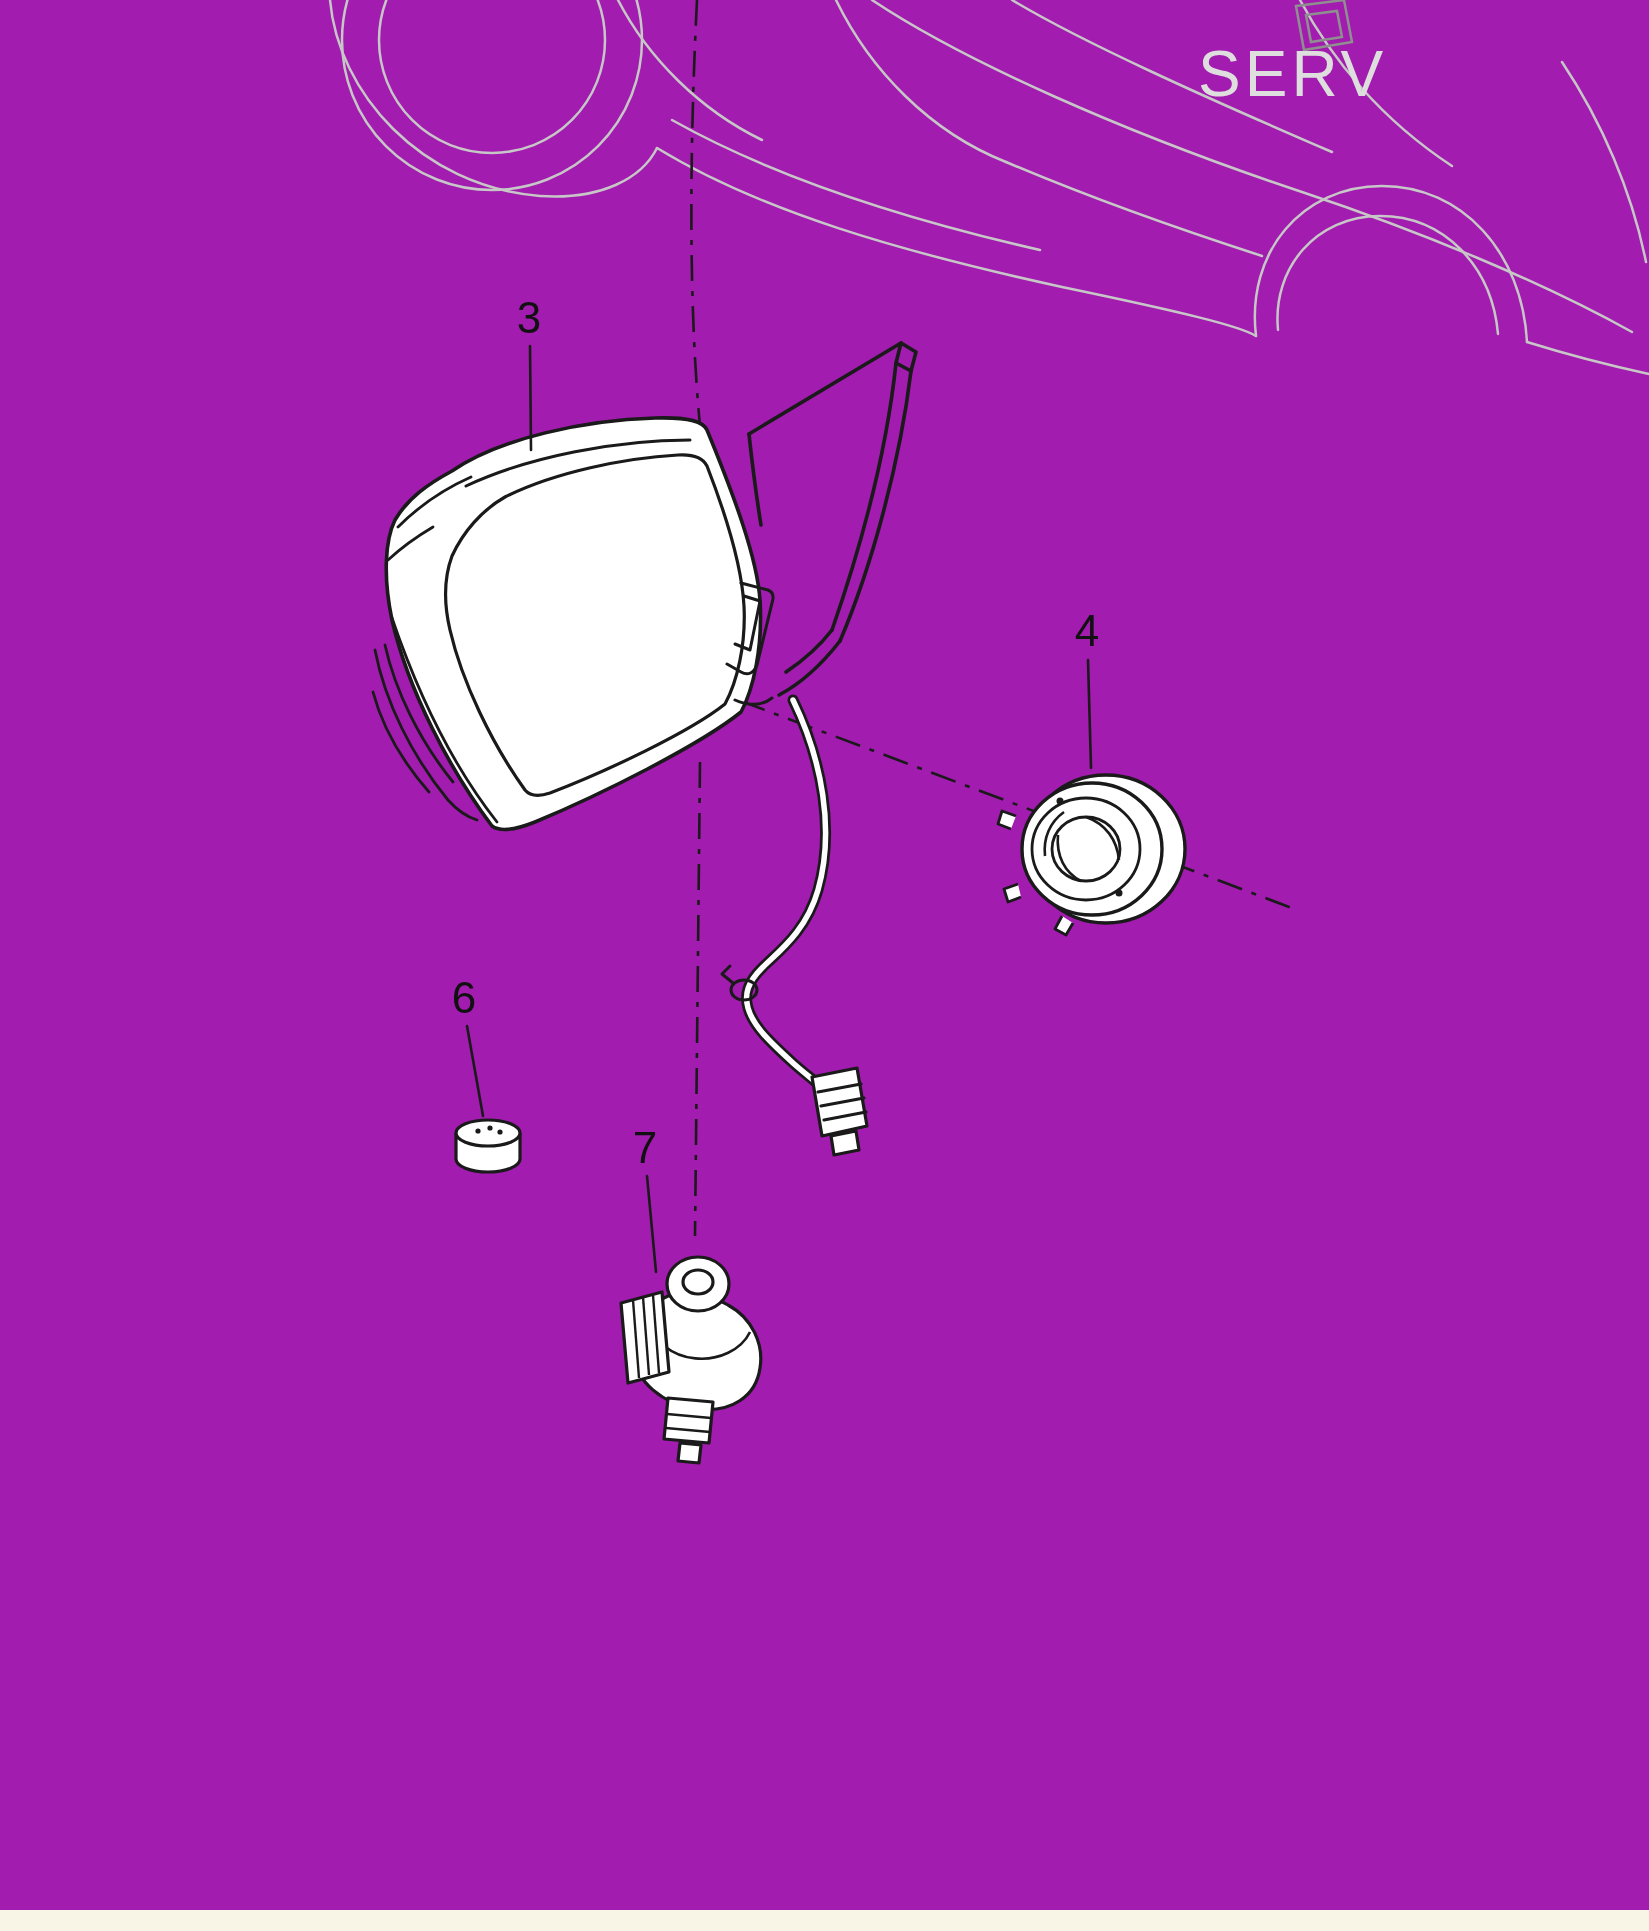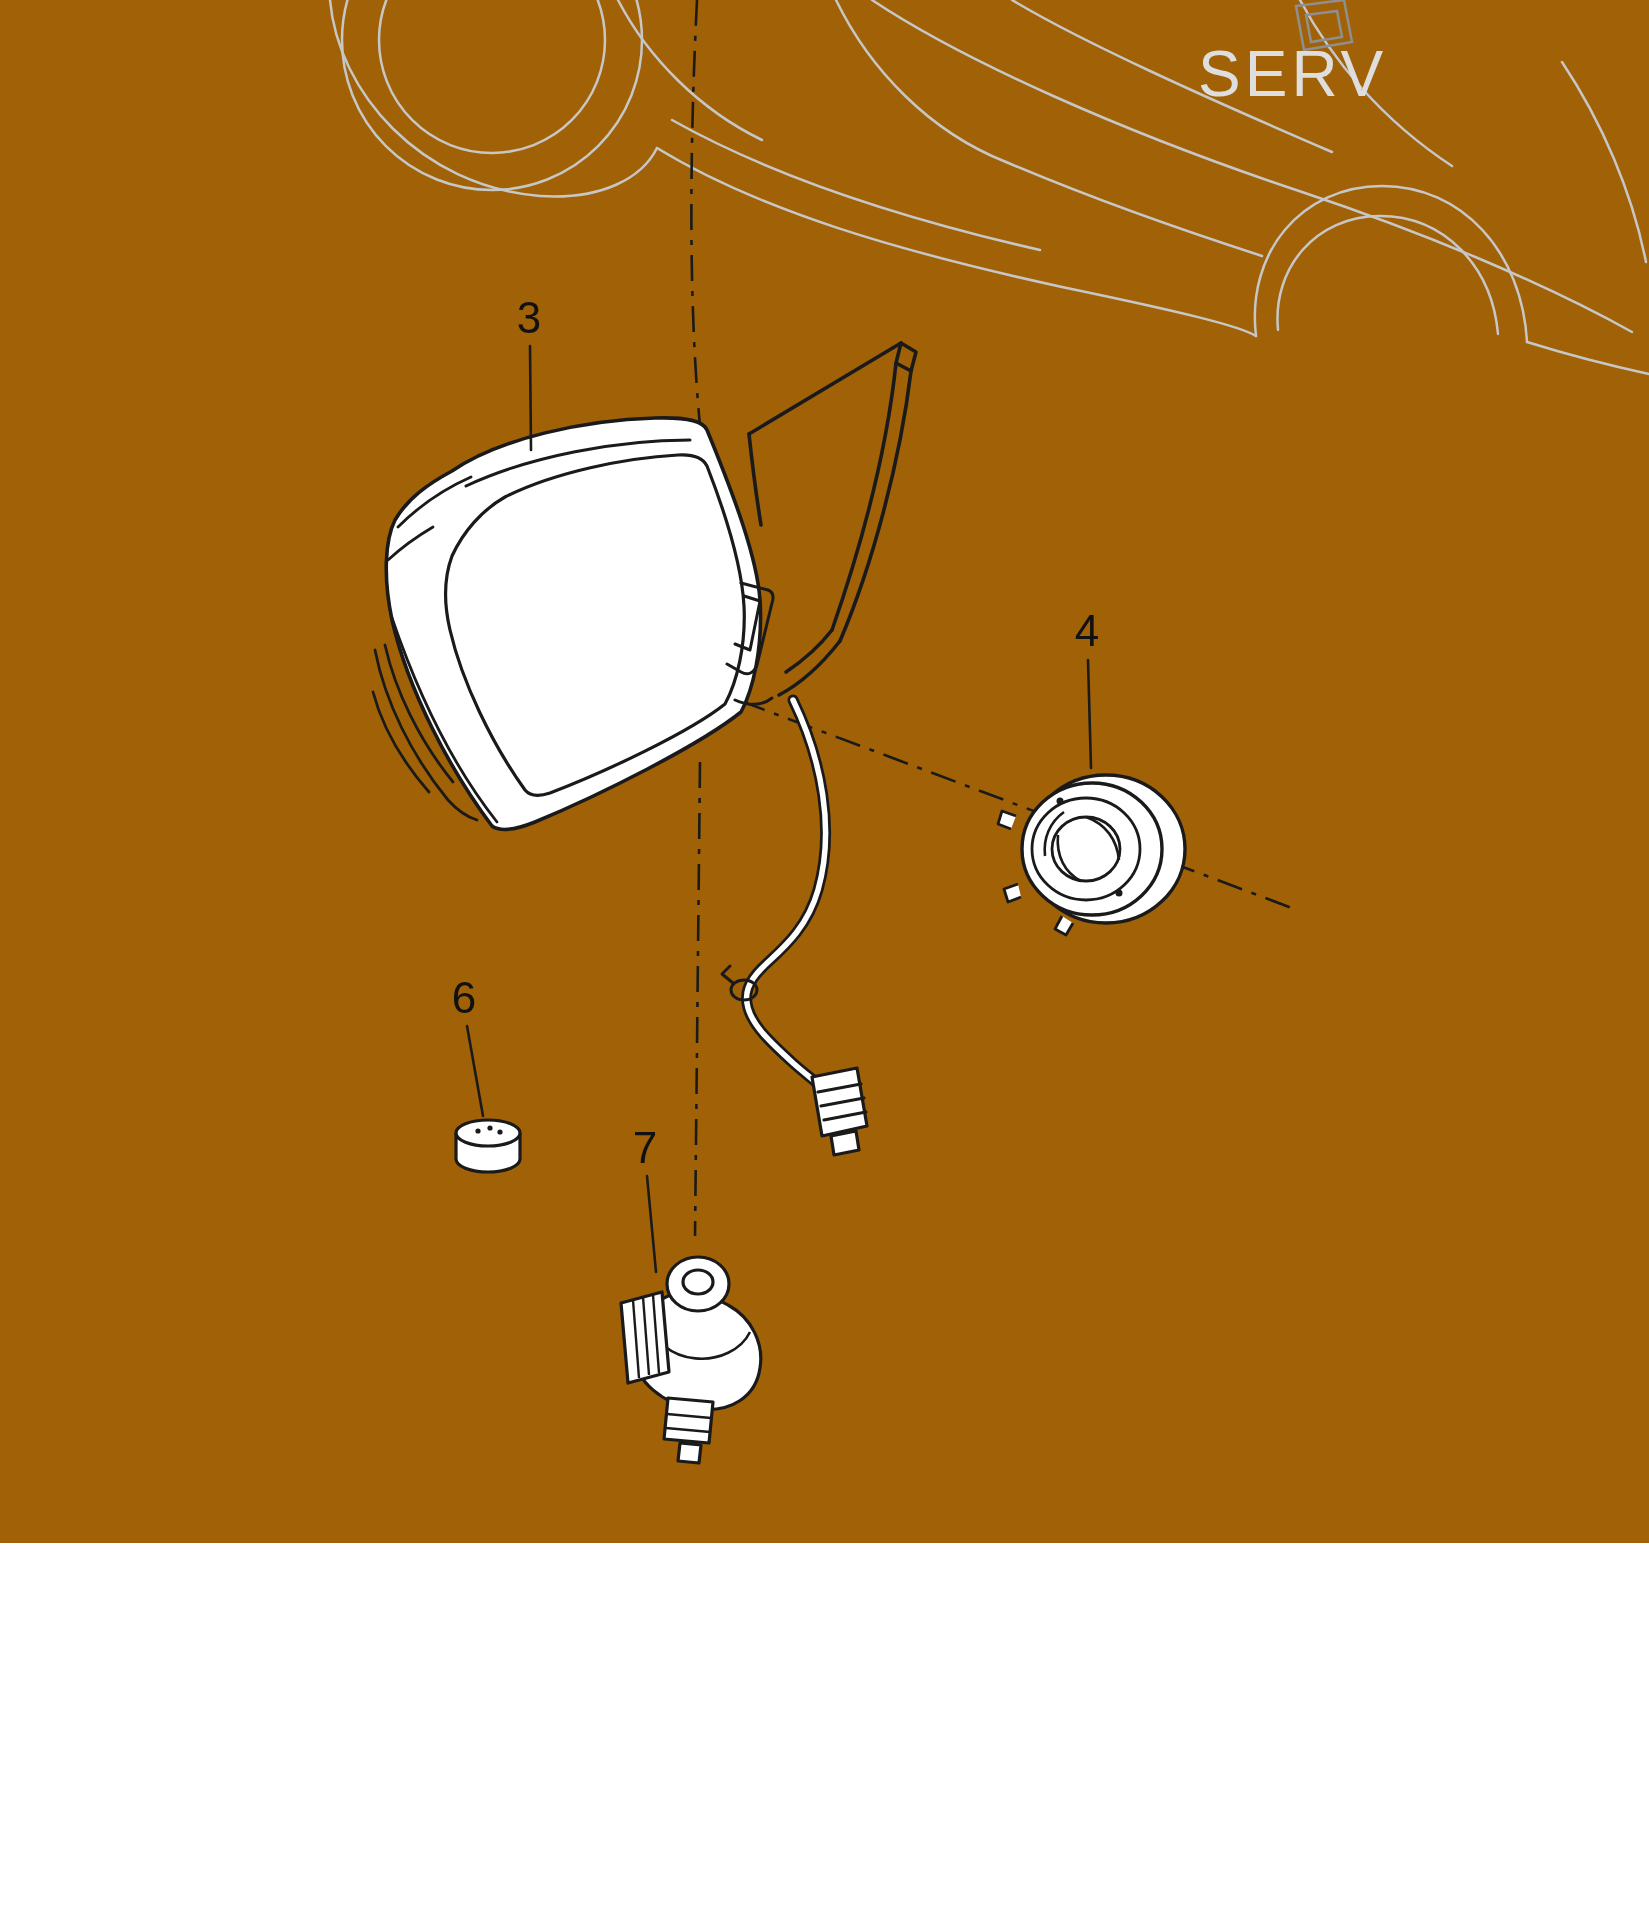--- a/index.html
+++ b/index.html
@@ -3,22 +3,22 @@
 <meta charset="utf-8">
 <style>
   html, body {
     margin: 0;
     padding: 0;
     background: #ffffff;
   }
   .page {
     position: relative;
     width: 1649px;
-    height: 1543px;
-    background: #a16207;
+    height: 1931px;
+    background: #a21caf;
     overflow: hidden;
     font-family: "Liberation Sans", sans-serif;
   }
   svg { display: block; }
   .part-label {
     font-family: "Liberation Sans", sans-serif;
     font-size: 44px;
     fill: #111111;
   }
   .watermark-text {

